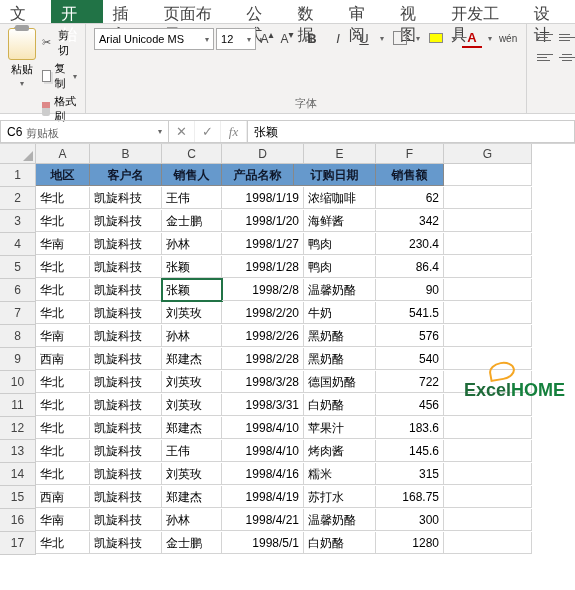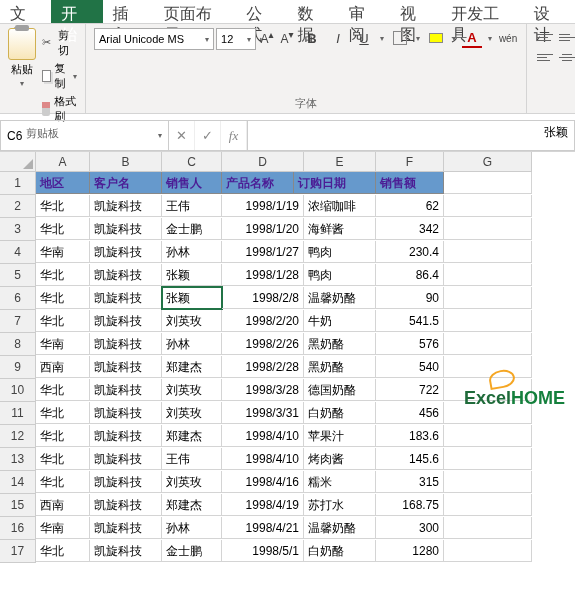--- a/index.html
+++ b/index.html
@@ -42,37 +42,37 @@
 .caret { font-size: 8px; color: #666; }
 
 .align-col { display:flex; flex-direction:column; gap:2px; }
 .align-row { display:flex; gap:2px; }
 .align-btn { width:20px; height:18px; display:flex; flex-direction:column; justify-content:center; gap:2px; cursor:pointer; padding:2px; }
 .align-btn span { height:1px; background:#666; display:block; }
 .wrap-lbl { font-size:11px; display:flex; align-items:center; gap:4px; cursor:pointer;margin-left:40px; }
 .merge-lbl { font-size:11px; color:#aaa; display:flex; align-items:center; gap:4px; }
 
 
-.fbar { display:flex; height:32px; border-bottom:1px solid #d4d4d4; align-items:stretch; margin-top:6px;text-align:right; }
+.fbar { display:flex; height:24px; border-bottom:1px solid #d4d4d4; align-items:stretch; margin-top:6px; }
 .namebox { width:168px; border:1px solid #ccc; border-right:none; padding:3px 6px; font-size:12px; display:flex; align-items:center; justify-content:space-between; }
 .fx-btns { display:flex; border:1px solid #ccc; border-left:1px solid #ccc; }
 .fx-btn { width:26px; display:flex; align-items:center; justify-content:center; color:#888; font-size:13px; cursor:pointer; border-right:1px solid #eee; }
 .fx-lbl { font-style:italic; font-family:serif; }
 .formula-input { flex:1; border:1px solid #ccc; border-left:none; padding:3px 6px; font-size:12px; }
 
 
 .grid { position:relative; }
 .corner { width:36px; height:20px; background:#f0f0f0; border-right:1px solid #ccc; border-bottom:1px solid #ccc; position:relative; }
 .corner::after { content:""; position:absolute; right:2px; bottom:2px; border:5px solid transparent; border-right-color:#b0b0b0; border-bottom-color:#b0b0b0; }
 .col-headers { display:flex; }
 .col-h { height:20px; background:#f0f0f0; border-right:1px solid #ccc; border-bottom:1px solid #ccc; text-align:center; font-size:12px; color:#444; line-height:20px; }
 .row { display:flex; }
 .row-h { width:36px; background:#f0f0f0; border-right:1px solid #ccc; border-bottom:1px solid #ccc; text-align:center; font-size:12px; color:#444; line-height:22px; }
 .cell { height:22px; border-right:1px solid #d4d4d4; border-bottom:1px solid #d4d4d4; padding:0 4px; font-size:12px; line-height:22px; overflow:hidden; white-space:nowrap; }
-.hdr-cell { background:#6699cc; color:#4c1d95; font-weight:bold; text-align:left; border-right:1px solid #888; border-bottom:1px solid #888; }
+.hdr-cell { background:#6699cc; color:#0f172a; font-weight:bold; text-align:center; border-right:1px solid #888; border-bottom:1px solid #888; }
 .num { text-align:right; }
 .date { text-align:right; }
 .txt { text-align:left; }
 .active-cell { outline:2px solid #217346; outline-offset:-1px; }
 
 .watermark { position:absolute; right:10px; top:236px; font-size:18px; font-weight:bold; pointer-events:none; }
 .watermark .ex { color:#1f6b3a; }
 .watermark .home { color:#15803d; }
 .wm-icon { position:absolute; right:60px; top:218px; width:26px; height:18px; border:2px solid #f5a623; border-radius:50% 50% 50% 0; transform:rotate(-10deg); }
 

